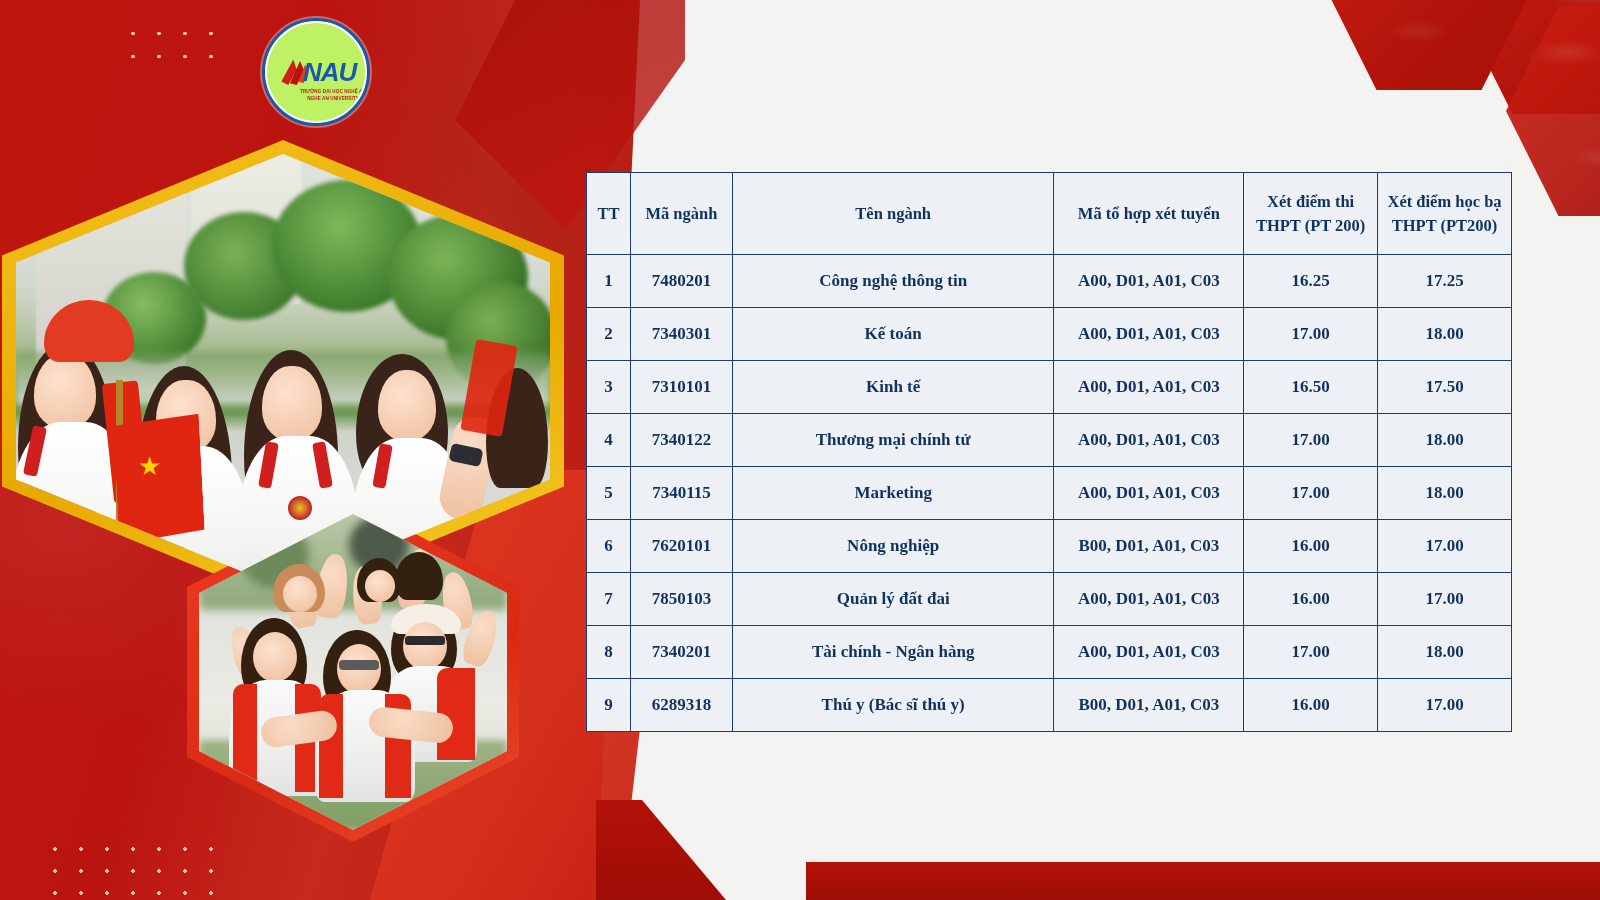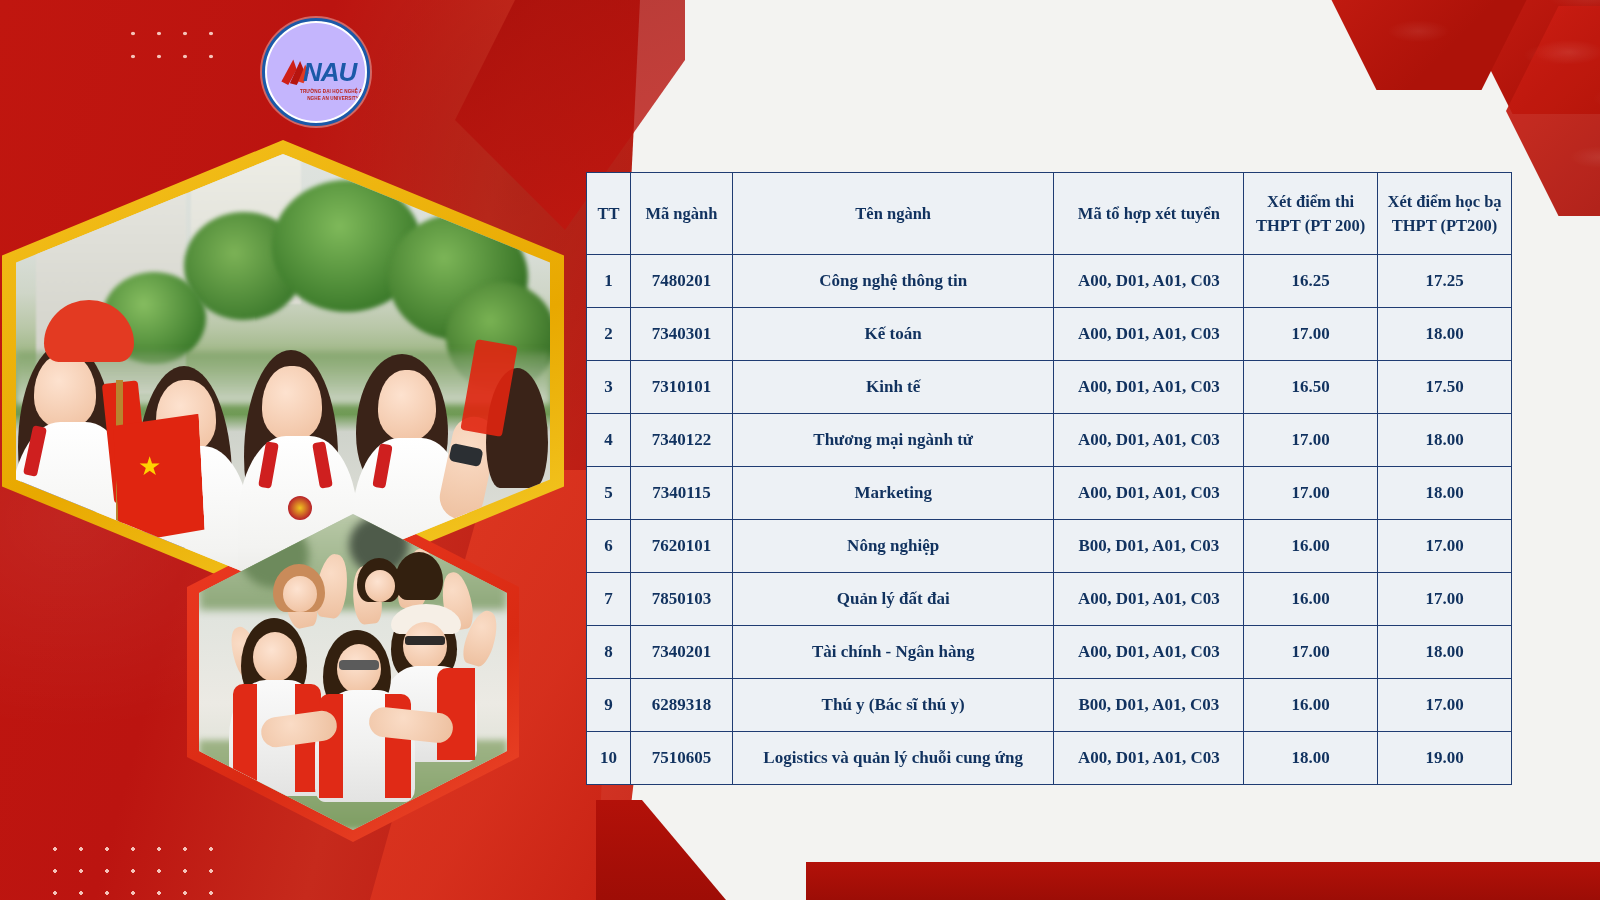--- a/index.html
+++ b/index.html
@@ -152,21 +152,21 @@
   col.c-hb{ width:134px; }
   .th2{ display:block; }
 
   
   .logo{ position:absolute; z-index:9; left:262px; top:18px; width:108px; height:108px; }
   .logo-ring{
     position:absolute; inset:0; border-radius:50%;
     background:#ffffff; border:3px solid #1b59a8;
     box-shadow:0 0 0 2px rgba(255,255,255,.35);
   }
-  .logo-inner{ position:absolute; inset:5px; border-radius:50%; background:#c4b5fd; overflow:hidden; }
+  .logo-inner{ position:absolute; inset:5px; border-radius:50%; background:#bef264; overflow:hidden; }
   .logo-mark{
     position:absolute; left:11px; top:33px; width:34px; height:34px;
   }
   .logo-nau{
     position:absolute; left:36px; top:34px; width:70px;
     font-family:"Liberation Sans", sans-serif; font-weight:bold;
     font-style:italic; font-size:26px; color:#1b59a8; letter-spacing:-1px;
     text-align:left;
   }
   .logo-sub1,.logo-sub2{
@@ -359,21 +359,21 @@
             <td>3</td>
             <td>7310101</td>
             <td class="name">Kinh tế</td>
             <td>A00, D01, A01, C03</td>
             <td>16.50</td>
             <td>17.50</td>
           </tr>
           <tr>
             <td>4</td>
             <td>7340122</td>
-            <td class="name">Thương mại ngành tử</td>
+            <td class="name">Thương mại chính tử</td>
             <td>A00, D01, A01, C03</td>
             <td>17.00</td>
             <td>18.00</td>
           </tr>
           <tr>
             <td>5</td>
             <td>7340115</td>
             <td class="name">Marketing</td>
             <td>A00, D01, A01, C03</td>
             <td>17.00</td>
@@ -404,24 +404,16 @@
             <td>18.00</td>
           </tr>
           <tr>
             <td>9</td>
             <td>6289318</td>
             <td class="name">Thú y (Bác sĩ thú y)</td>
             <td>B00, D01, A01, C03</td>
             <td>16.00</td>
             <td>17.00</td>
           </tr>
-          <tr>
-            <td>10</td>
-            <td>7510605</td>
-            <td class="name">Logistics và quản lý chuỗi cung ứng</td>
-            <td>A00, D01, A01, C03</td>
-            <td>18.00</td>
-            <td>19.00</td>
-          </tr>
         </tbody>
     </table>
   </div>
 </div>
 
 </body></html>

